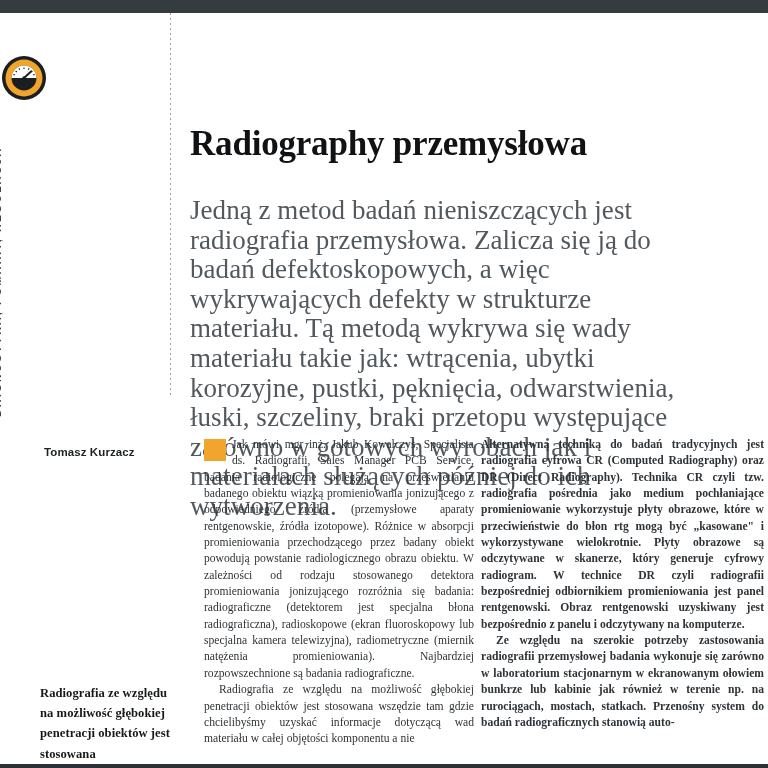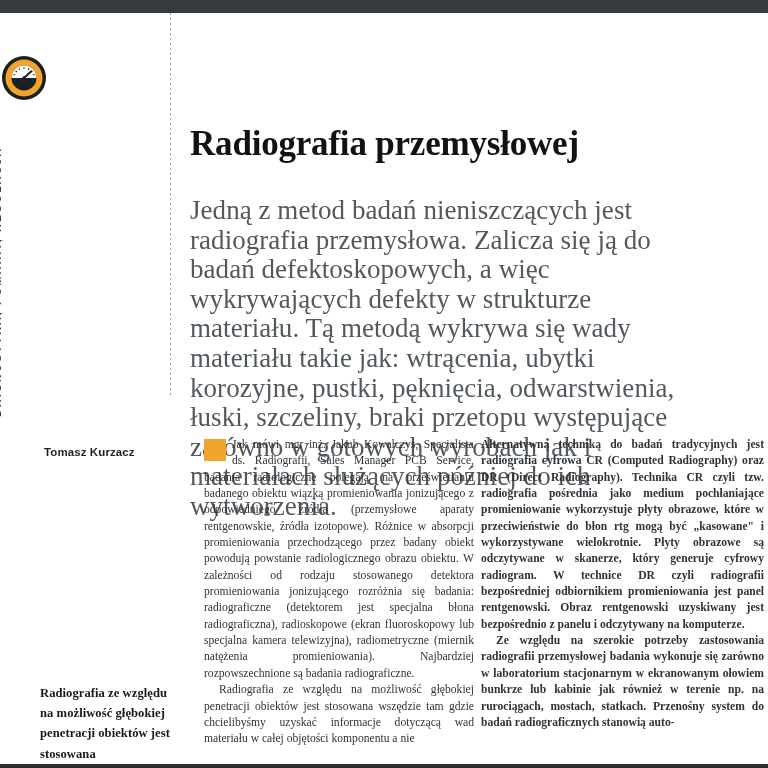--- a/index.html
+++ b/index.html
@@ -202,21 +202,21 @@
       <span class="vt">DIAGNOSTYKA, POMIARY, REGULACJA</span>
     </div>
 
     <div class="byline">Tomasz Kurzacz</div>
 
     <div class="pullquote">Radiografia ze względu na możliwość głębokiej penetracji obiektów jest stosowana</div>
   </div>
 
   <div class="dotted-divider"></div>
 
-  <h1 class="headline">Radiografia przemysłowej</h1>
+  <h1 class="headline">Radiography przemysłowa</h1>
 
   <div class="lead">Jedną z metod badań nieniszczących jest radiografia przemysłowa. Zalicza się ją do badań defektoskopowych, a więc wykrywających defekty w strukturze materiału. Tą metodą wykrywa się wady materiału takie jak: wtrącenia, ubytki korozyjne, pustki, pęknięcia, odwarstwienia, łuski, szczeliny, braki przetopu występujące zarówno w gotowych wyrobach jak i materiałach służących później do ich wytworzenia.</div>
 
   <div class="col col-left">
     <p class="first">
       <span class="dropcap"></span><span>Jak mówi mgr inż. Jakub Kowalczys, Specjalista ds. Radiografii, Sales Manager PCB Service, badania radiologiczne polegają na prześwietlaniu badanego obiektu wiązką promieniowania jonizującego z odpowiedniego źródła (przemysłowe aparaty rentgenowskie, źródła izotopowe). Różnice w absorpcji promieniowania przechodzącego przez badany obiekt powodują powstanie radiologicznego obrazu obiektu. W zależności od rodzaju stosowanego detektora promieniowania jonizującego rozróżnia się badania: radiograficzne (detektorem jest specjalna błona radiograficzna), radioskopowe (ekran fluoroskopowy lub specjalna kamera telewizyjna), radiometryczne (miernik natężenia promieniowania). Najbardziej rozpowszechnione są badania radiograficzne.</span>
     </p>
     <p>
       <span>Radiografia ze względu na możliwość głębokiej penetracji obiektów jest stosowana wszędzie tam gdzie chcielibyśmy uzyskać informacje dotyczącą wad materiału w całej objętości komponentu a nie</span>
     </p>

